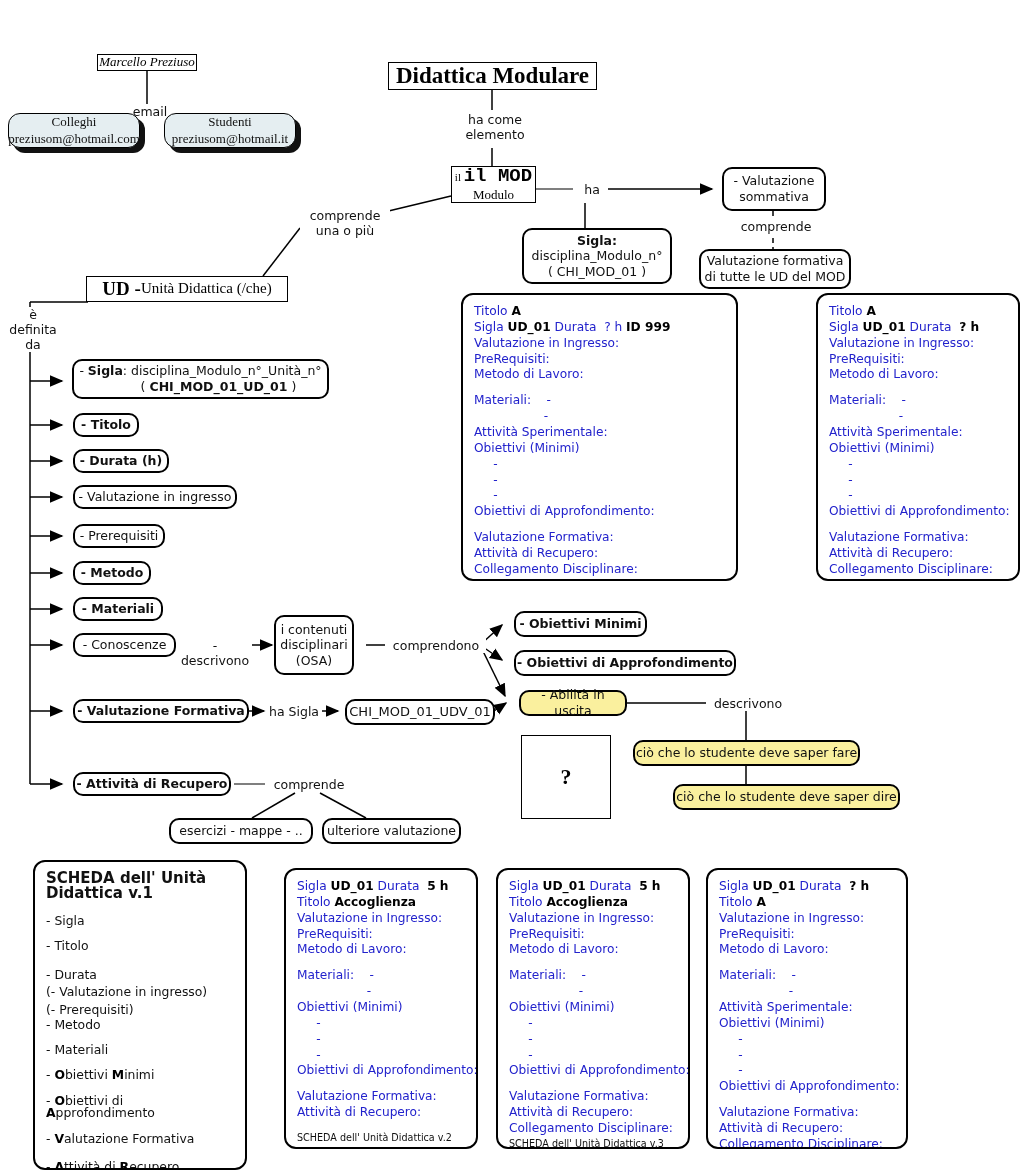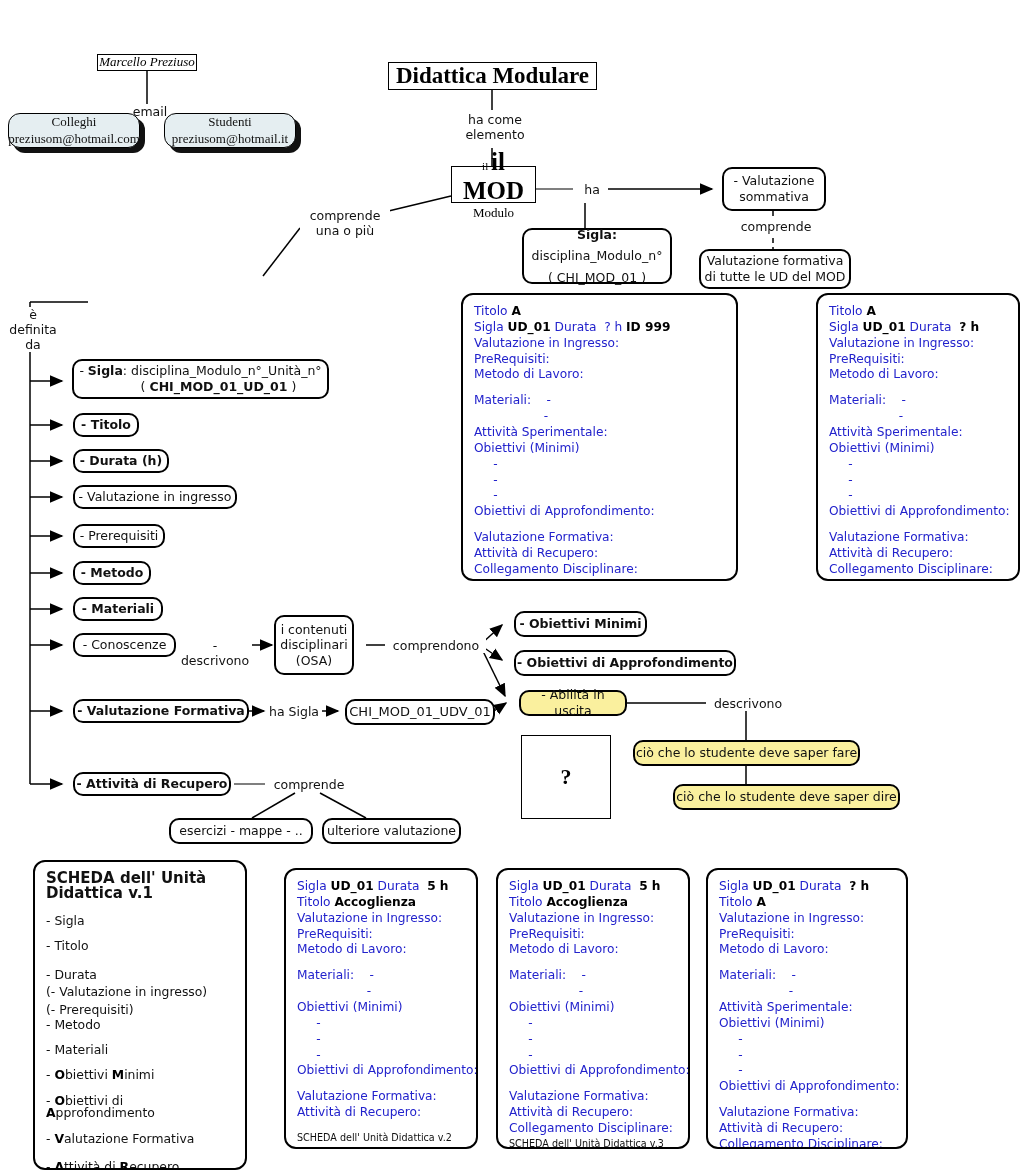--- a/index.html
+++ b/index.html
@@ -182,43 +182,47 @@
     <span>Studenti</span>
     <span>preziusom@hotmail.it</span>
   </div>
 
   <div class="node rect title-rect" style="left:388px;top:62px;width:209px;height:28px;">Didattica Modulare</div>
 
   <div class="elabel" style="left:462px;top:112px;width:62px;">ha come
 elemento</div>
 
   <div class="node rect" style="left:451px;top:166px;width:85px;height:37px;flex-direction:column;font-family:'Liberation Serif',serif;">
-    <span style="font-size:11px;">il <b style="font-size:25px;">il MOD</b></span>
+    <span style="font-size:11px;">il <b style="font-size:19px;font-family:Liberation Mono, monospace;">il MOD</b></span>
     <span style="font-size:13px;">Modulo</span>
   </div>
 
   <div class="elabel" style="left:576px;top:182px;width:28px;">ha</div>
 
-  <div class="node round" style="left:522px;top:228px;width:150px;height:56px;flex-direction:column;gap:6px;">
+  <div class="node round" style="left:522px;top:228px;width:150px;height:56px;flex-direction:column;">
     <span><b>Sigla:</b></span>
     <span>disciplina_Modulo_n°</span>
     <span>(  CHI_MOD_01 )</span>
   </div>
 
   <div class="node round" style="left:722px;top:167px;width:104px;height:44px;white-space:pre-line;">- Valutazione
 sommativa</div>
 
   <div class="elabel" style="left:728px;top:219px;width:92px;">comprende</div>
 
   <div class="node round" style="left:699px;top:249px;width:152px;height:40px;white-space:pre-line;">Valutazione formativa
 di tutte le UD del MOD</div>
 
   <div class="elabel" style="left:300px;top:208px;width:86px;">comprende
 una o più</div>
 
+  <div class="node rect" style="left:86px;top:276px;width:202px;height:26px;font-family:'Liberation Serif',serif;">
+    <span style="font-size:19px;font-weight:bold;">UD -</span>
+      <span style="font-size:15px;"> Unità Didattica (/che)</span>
+  </div>
 
   <div class="elabel" style="left:0px;top:307px;width:62px;">è
 definita
 da</div>
 
   <div class="node round" style="left:72px;top:359px;width:257px;height:40px;flex-direction:column;">
     <span>- <b>Sigla</b>: disciplina_Modulo_n°_Unità_n°</span>
     <span style="padding-left:36px;">(&nbsp;<b>CHI_MOD_01_UD_01</b>&nbsp;)</span>
   </div>
 

